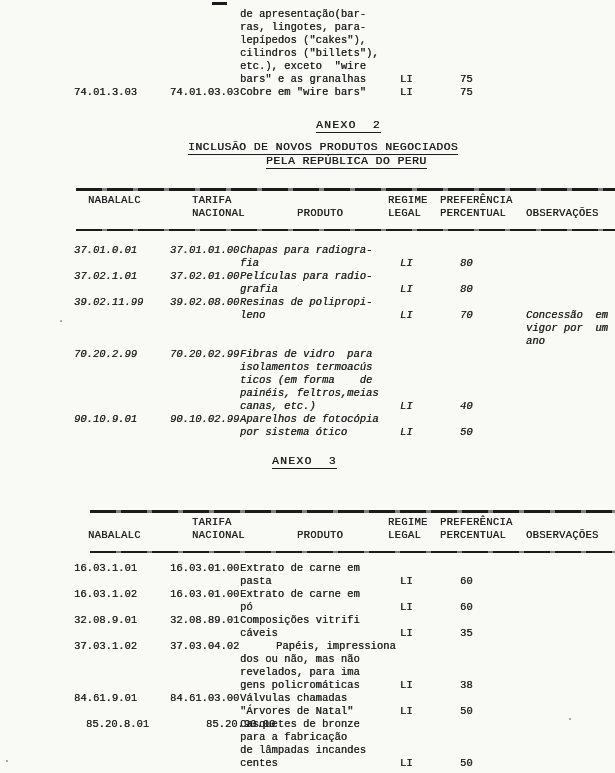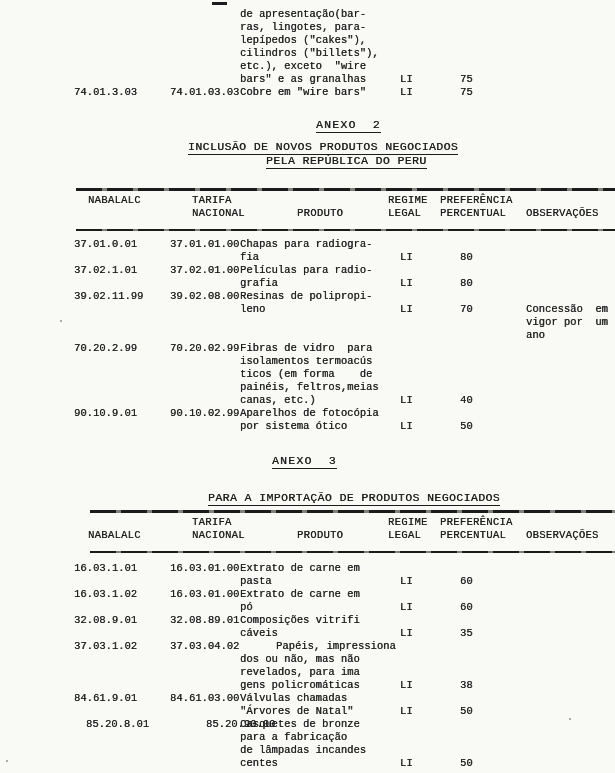--- a/index.html
+++ b/index.html
@@ -83,21 +83,21 @@
       <span class="hcell h-reg" style="top: 194px;">REGIME</span>
       <span class="hcell h-pref" style="top: 194px;">PREFERÊNCIA</span>
       <span class="hcell h-tar" style="top: 207px;">NACIONAL</span>
       <span class="hcell h-prod" style="top: 207px;">PRODUTO</span>
       <span class="hcell h-reg" style="top: 207px;">LEGAL</span>
       <span class="hcell h-pref" style="top: 207px;">PERCENTUAL</span>
       <span class="hcell h-obs" style="top: 207px;">OBSERVAÇÕES</span>
     </div>
   <div class="rule broken" style="left:76px;top:229px;width:539px;height:2px;"></div>
 
-  <div class="table" id="table1-body" style="top:238px;">
+  <div class="table" id="table1-body" style="top:244px;font-style:italic;">
       <div class="trow" style="height: 26px;">
         <span class="cell c-nab" style="top: 0px;">37.01.0.01</span>
         <span class="cell c-tar" style="top: 0px;">37.01.01.00</span>
         <span class="cell c-prod" style="top: 0px;">Chapas para radiogra-</span>
         <span class="cell c-prod" style="top: 13px;">fia</span>
         <span class="cell c-reg" style="top: 13px;">LI</span>
         <span class="cell c-pct" style="top: 13px;">80</span>
       </div>
       <div class="trow" style="height: 26px;">
         <span class="cell c-nab" style="top: 0px;">37.02.1.01</span>
@@ -133,21 +133,20 @@
         <span class="cell c-nab" style="top: 0px;">90.10.9.01</span>
         <span class="cell c-tar" style="top: 0px;">90.10.02.99</span>
         <span class="cell c-prod" style="top: 0px;">Aparelhos de fotocópia</span>
         <span class="cell c-prod" style="top: 13px;">por sistema ótico</span>
         <span class="cell c-reg" style="top: 13px;">LI</span>
         <span class="cell c-pct" style="top: 13px;">50</span>
       </div>
     </div>
 
   <div class="heading" style="left:272px;top:454px;">ANEXO  3</div>
-  <div class="title-line" style="left:208px;top:491px;">PARA A IMPORTAÇÃO DE PRODUTOS NEGOCIADOS</div>
 
   <div class="rule broken" style="left:90px;top:510px;width:525px;height:2.5px;"></div>
   <div id="table2-header">
       <span class="hcell h-tar" style="top: 516px;">TARIFA</span>
       <span class="hcell h-reg" style="top: 516px;">REGIME</span>
       <span class="hcell h-pref" style="top: 516px;">PREFERÊNCIA</span>
       <span class="hcell h-nab" style="top: 529px;">NABALALC</span>
       <span class="hcell h-tar" style="top: 529px;">NACIONAL</span>
       <span class="hcell h-prod" style="top: 529px;">PRODUTO</span>
       <span class="hcell h-reg" style="top: 529px;">LEGAL</span>

